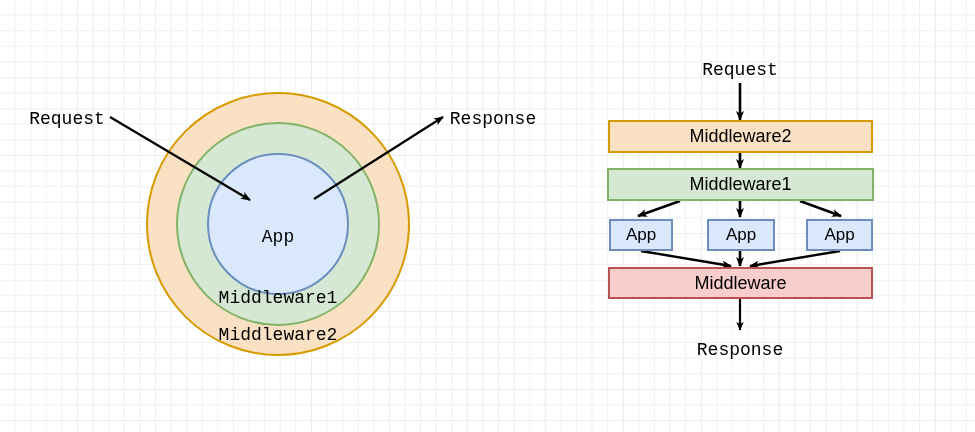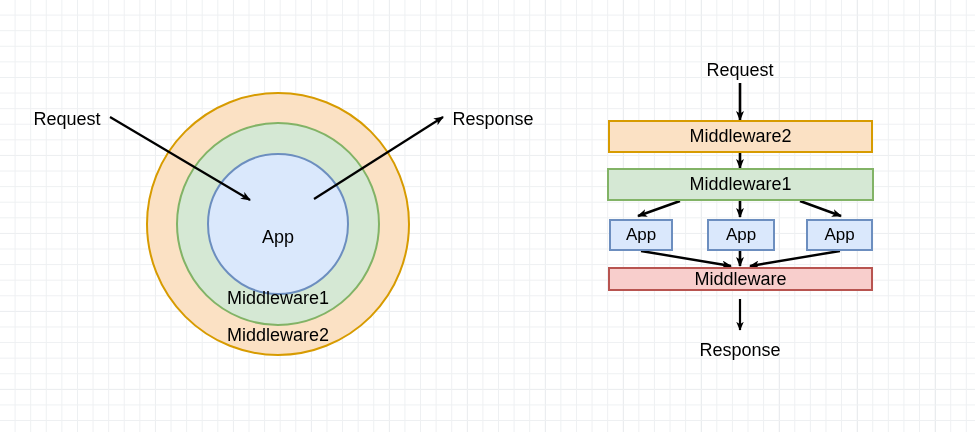--- a/index.html
+++ b/index.html
@@ -24,21 +24,21 @@
   }
   .svg-layer {
     position: absolute;
     left: 0;
     top: 0;
     width: 975px;
     height: 432px;
   }
   .lbl {
     position: absolute;
-    font-family: Liberation Sans, sans-serif;
+    font-family: Liberation Mono, monospace;
     color: #000000;
     white-space: nowrap;
     line-height: 1;
   }
   .lbl-18 { font-size: 18px; }
   .ctr { transform: translate(-50%, -50%); }
   .box-label {
     position: absolute;
     display: flex;
     align-items: center;
@@ -115,20 +115,20 @@
   <div class="box-label" style="left:707px; top:219px; width:68px; height:32px;
        background:#dae8fc; border:2px solid #6c8ebf; font-size:17px;">
     <span>App</span>
   </div>
 
   <div class="box-label" style="left:806px; top:219px; width:67px; height:32px;
        background:#dae8fc; border:2px solid #6c8ebf; font-size:17px;">
     <span>App</span>
   </div>
 
-  <div class="box-label" style="left:608px; top:267px; width:265px; height:24px;
+  <div class="box-label" style="left:608px; top:267px; width:265px; height:32px;
        background:#f8cecc; border:2px solid #b85450; font-size:18px;">
     <span>Middleware</span>
   </div>
 
   <div class="lbl lbl-18 ctr" style="left:740px; top:350px;">Response</div>
 
 </div>
 
 </body></html>

